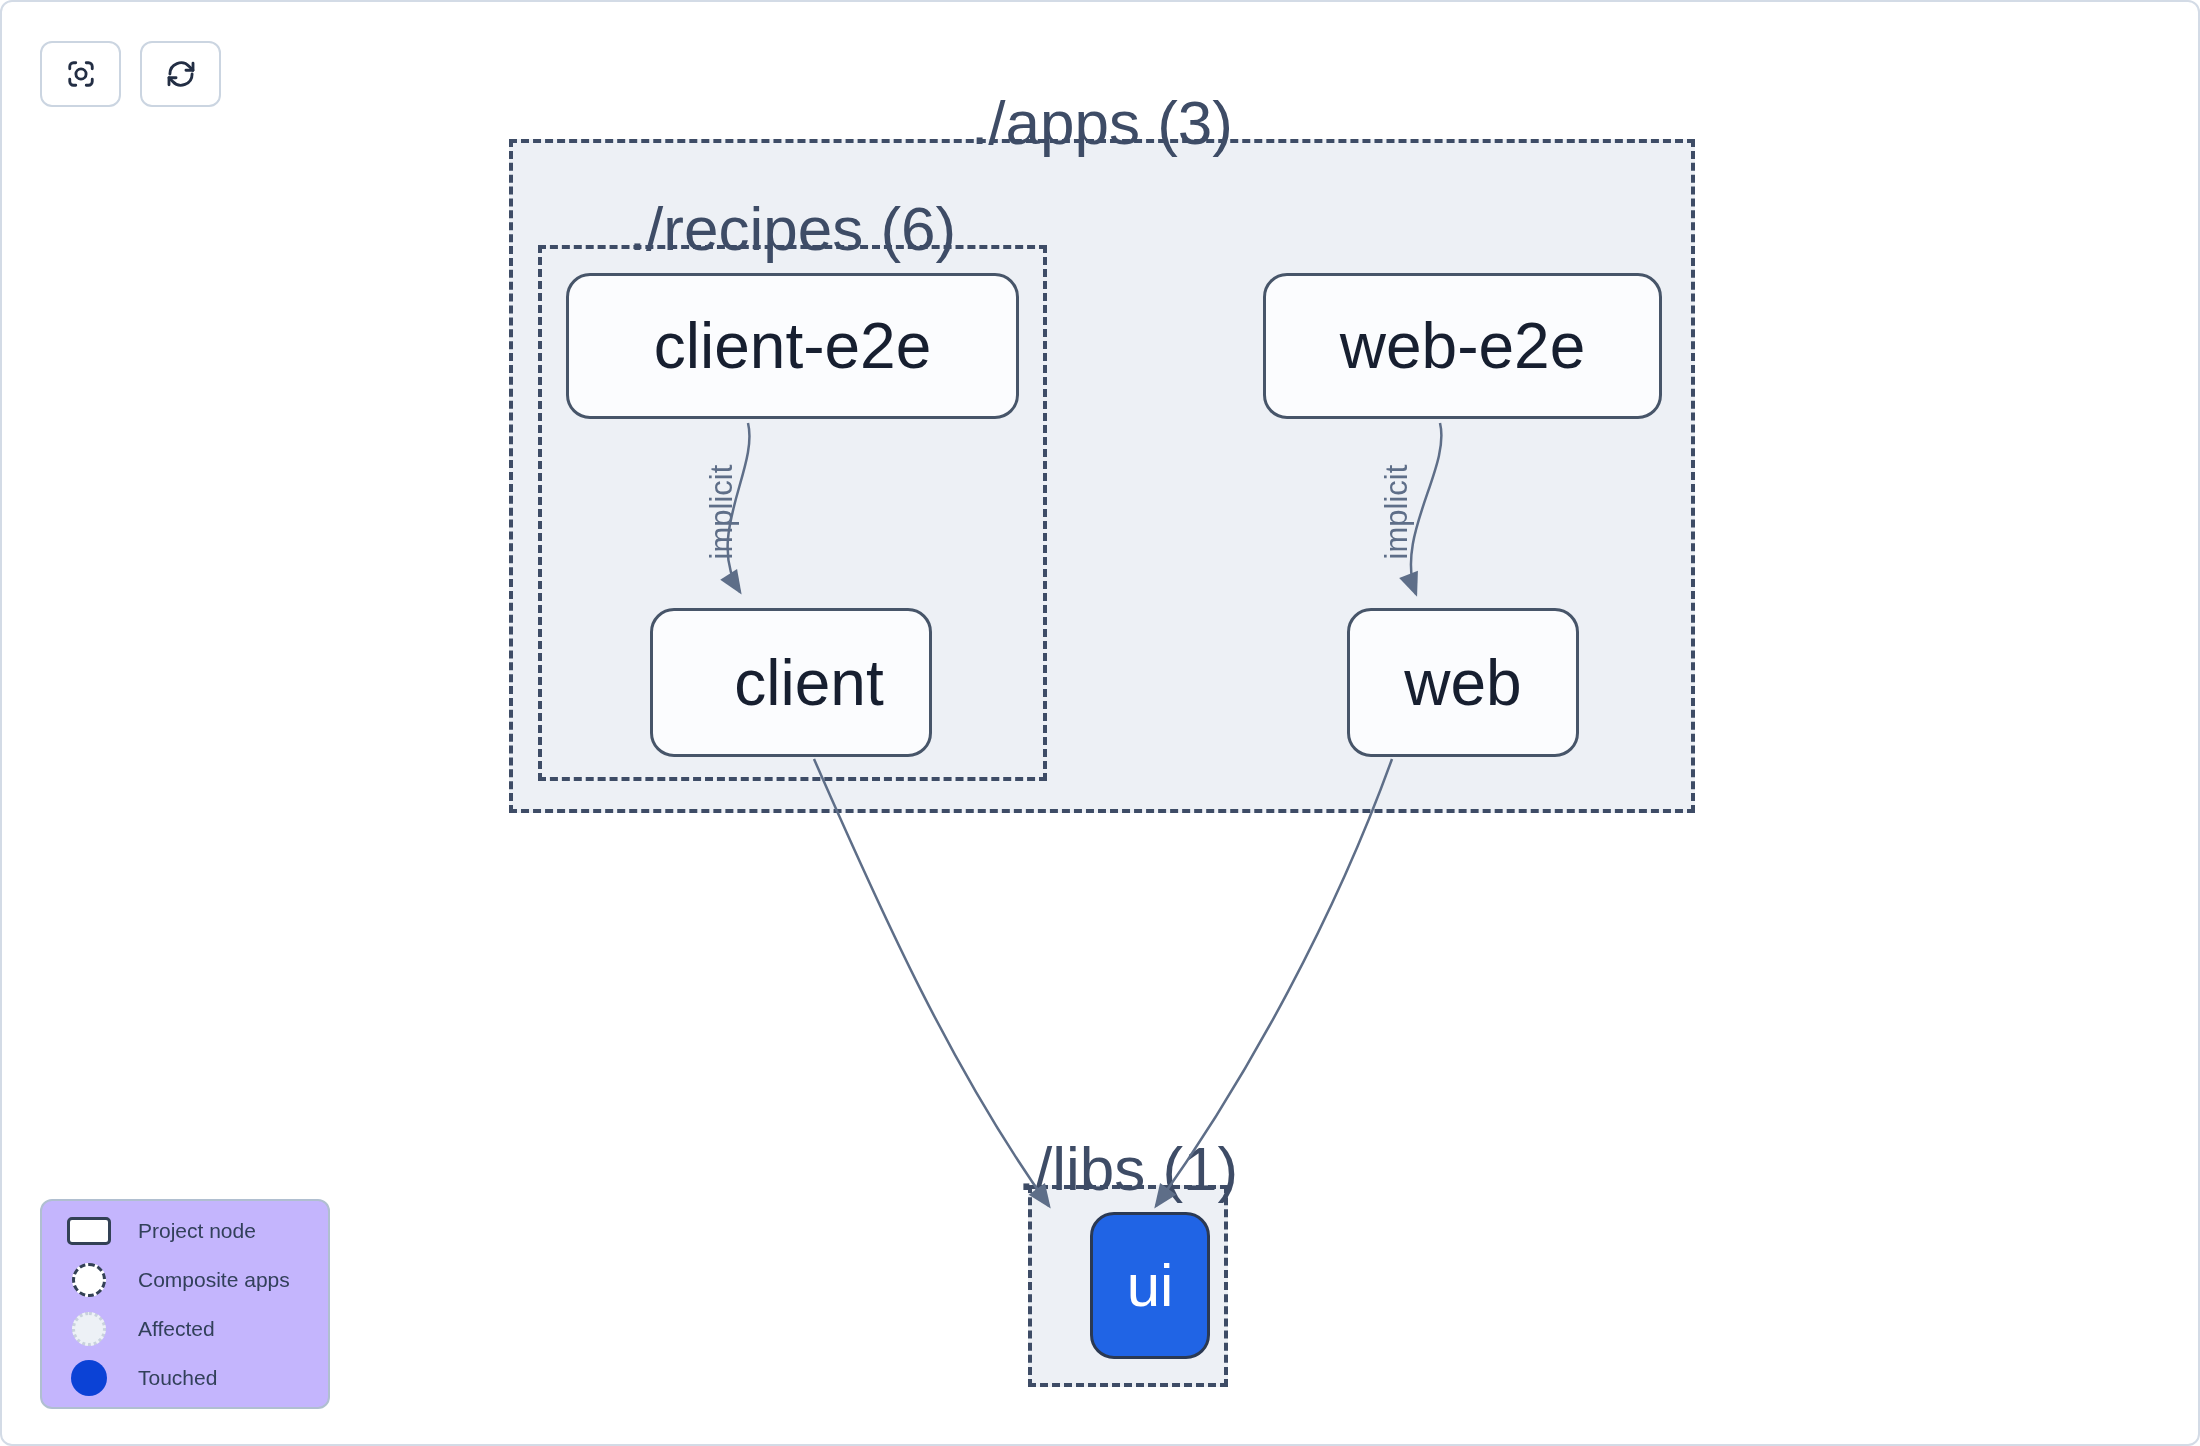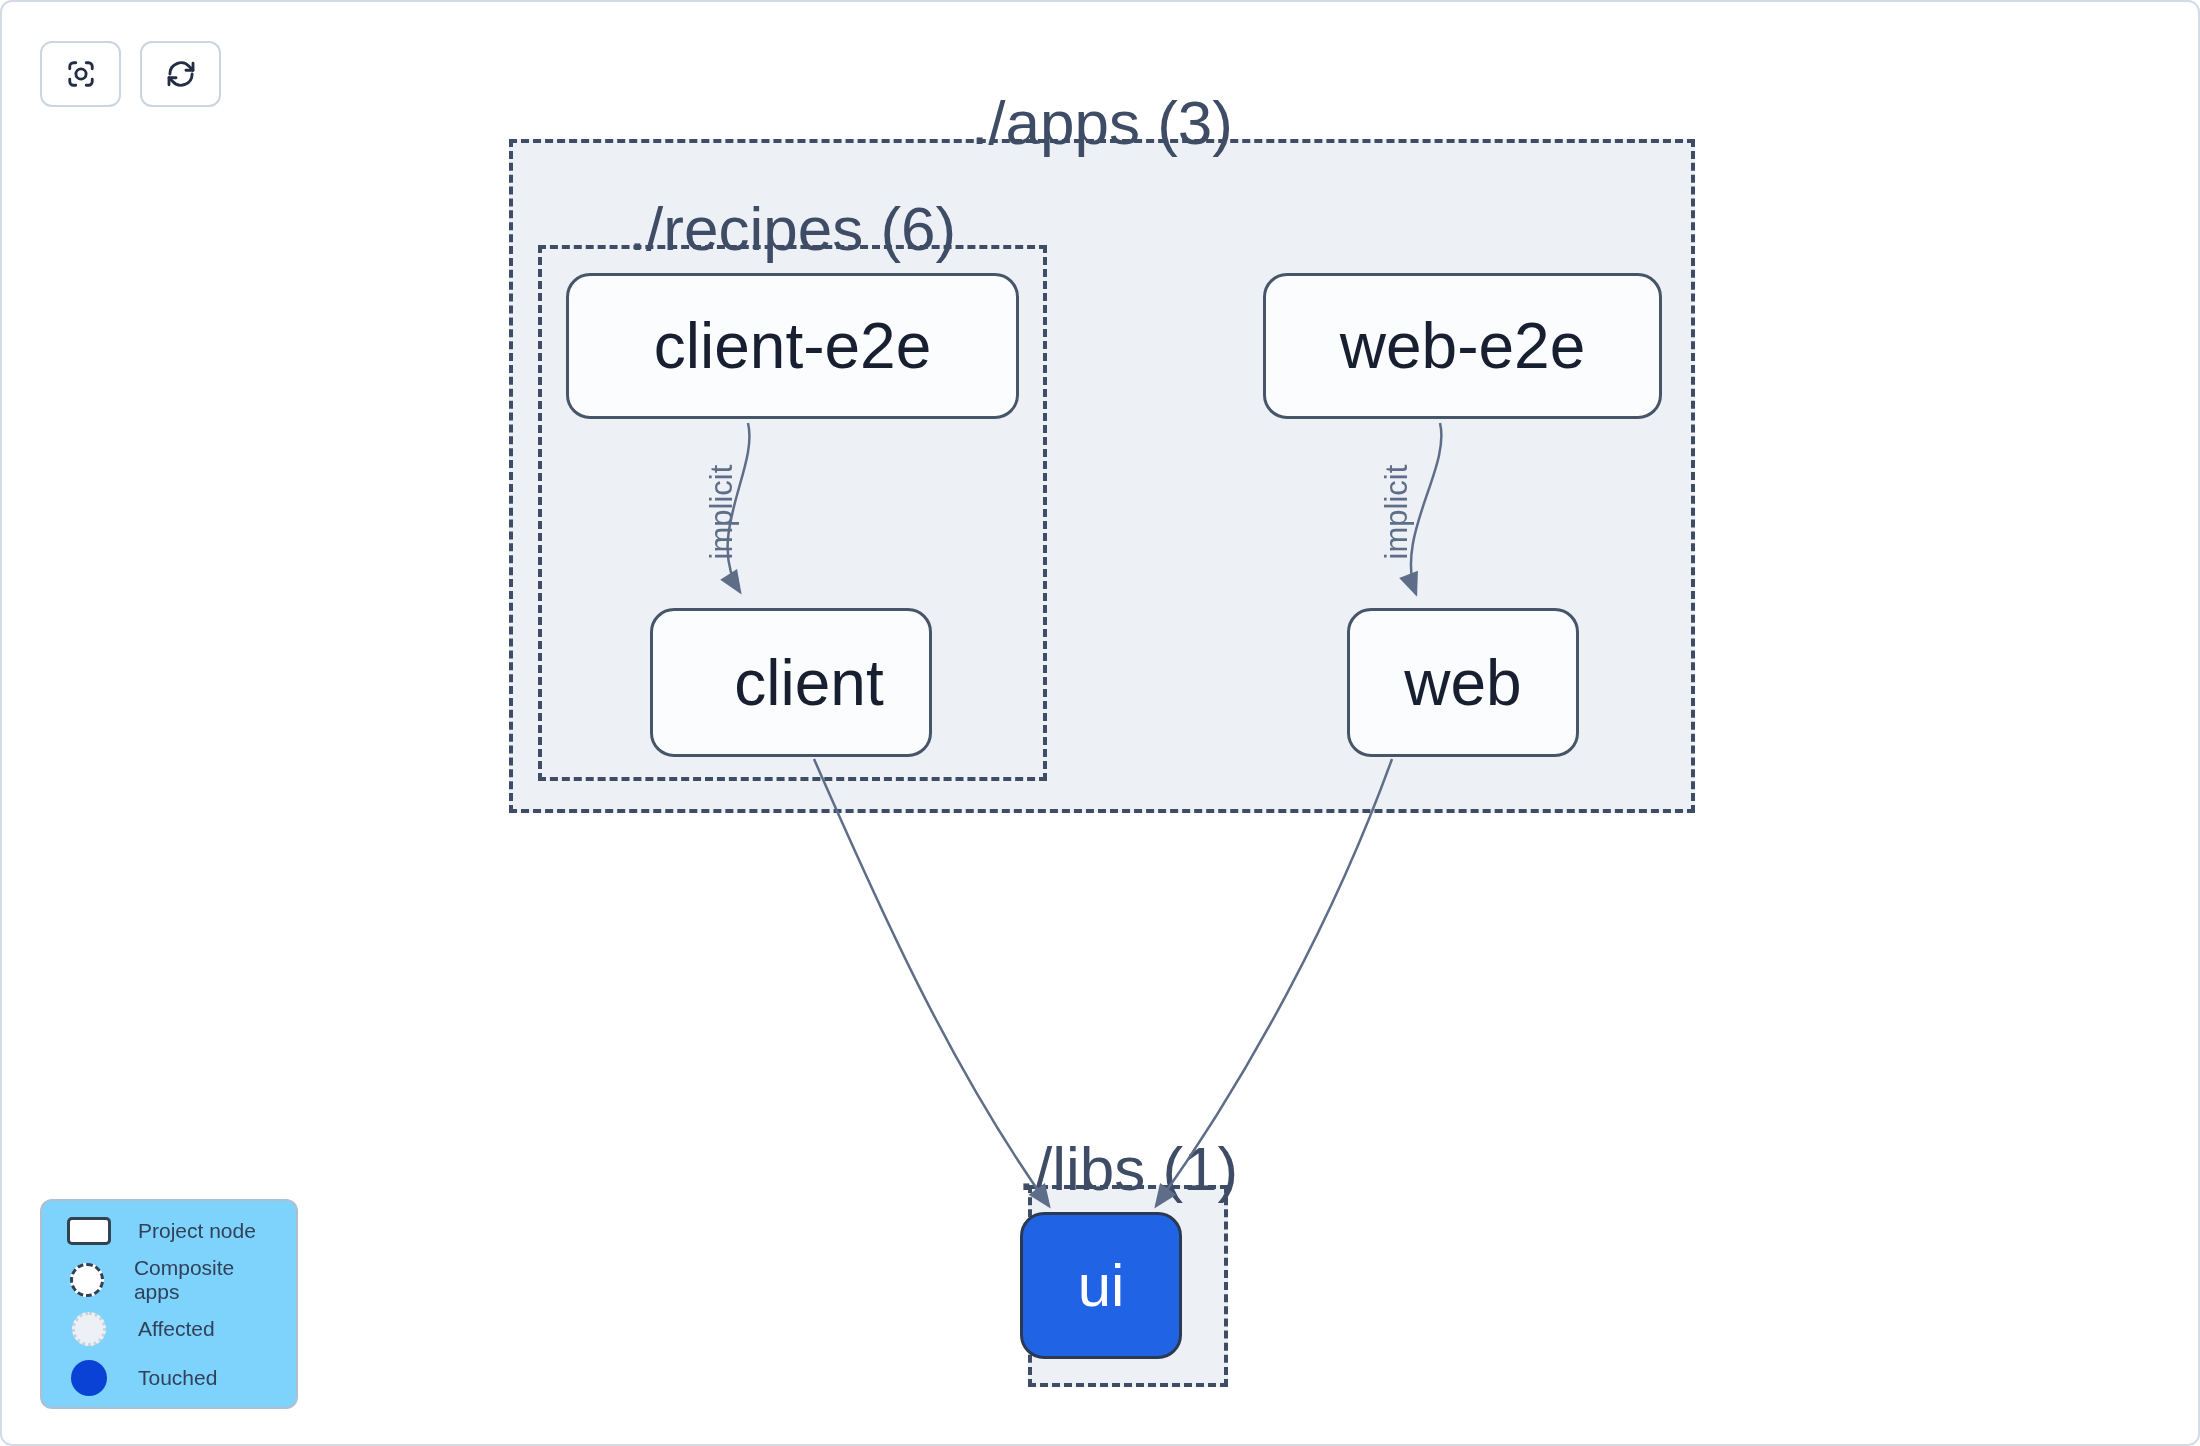--- a/index.html
+++ b/index.html
@@ -59,22 +59,22 @@
   }
   .node.touched {
     background:#2064e5;
     border-color:#2b3952;
     color:#ffffff;
     font-size:60px;
   }
 
   
   .legend {
-    position:absolute; left:38px; top:1197px; width:258px; height:210px;
-    background:#7dd3fc; border:2px solid #b0bfd0; border-radius:12px;
+    position:absolute; left:38px; top:1197px; width:290px; height:210px;
+    background:#c4b5fd; border:2px solid #b0bfd0; border-radius:12px;
     z-index:6;
     display:flex; flex-direction:column; justify-content:center; gap:13px;
     padding:8px 24px;
   }
   .legend-row { display:flex; align-items:center; gap:26px; height:36px; }
   .sw-wrap { width:46px; display:flex; justify-content:center; align-items:center; }
   .sw-project   { width:44px; height:28px; border:3px solid #334155; border-radius:5px; background:#ffffff; }
   .sw-composite { width:34px; height:34px; border:3px dashed #334155; border-radius:50%; background:#ffffff; }
   .sw-affected  { width:34px; height:34px; border:3px dotted #c9d2dd; border-radius:50%; background:#edf1f6; }
   .sw-touched   { width:36px; height:36px; border-radius:50%; background:#0b42d6; }
@@ -139,21 +139,21 @@
   </div>
   <div class="node" style="left:648px; top:606px; width:282px; height:149px;padding-left:36px;">
     <span>client</span>
   </div>
   <div class="node" style="left:1261px; top:271px; width:399px; height:146px;">
     <span>web-e2e</span>
   </div>
   <div class="node" style="left:1345px; top:606px; width:232px; height:149px;">
     <span>web</span>
   </div>
-  <div class="node touched" style="left:1018px; top:1210px; width:162px; height:147px;">
+  <div class="node touched" style="left:1088px; top:1210px; width:120px; height:147px;">
     <span>ui</span>
   </div>
 
   <div class="legend">
     <div class="legend-row">
       <span class="sw-wrap">
           <span class="sw-project"></span>
         </span>
       <span class="legend-text">Project node</span>
     </div>

